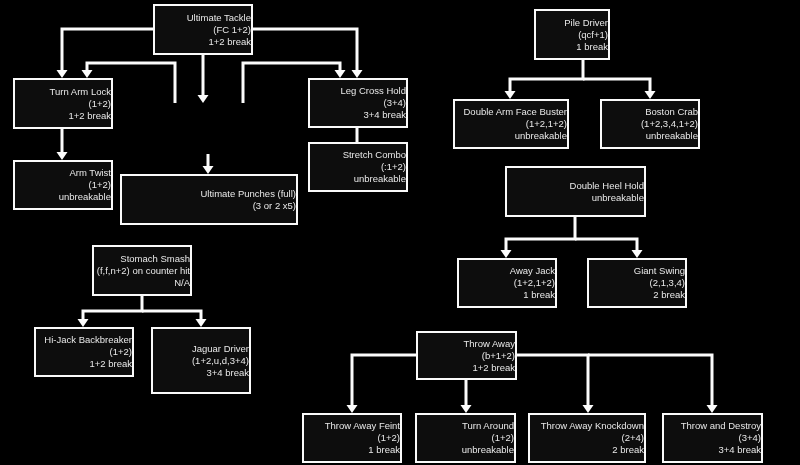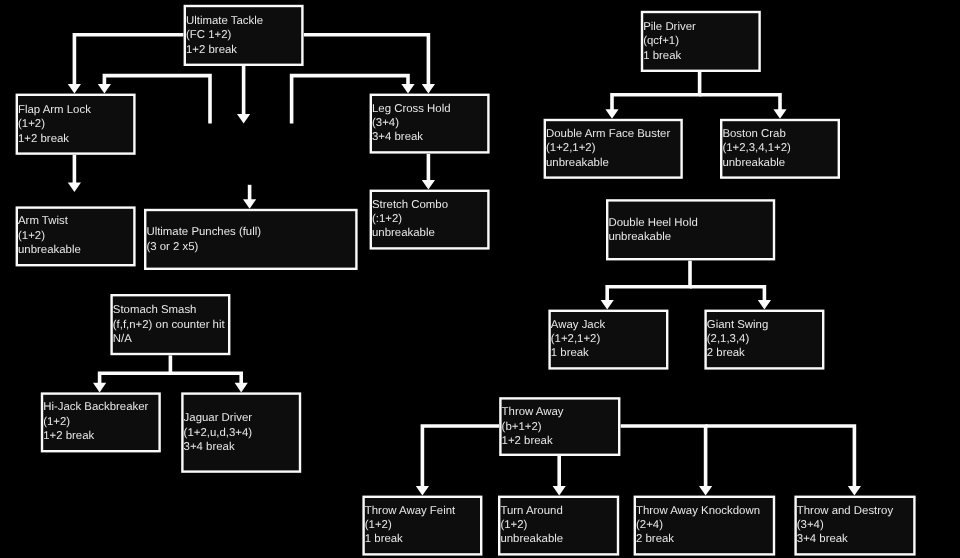--- a/index.html
+++ b/index.html
@@ -11,21 +11,21 @@
     position:relative;width:800px;height:465px;background:var(--background);
     font-family:"Liberation Sans",sans-serif;overflow:hidden;
   }
   .wires{position:absolute;left:0;top:0;z-index:1;}
   .wires polyline{fill:none;stroke:var(--connector);stroke-width:3;}
   .wires .arrow{fill:var(--connector);stroke:none;}
   .node{
     position:absolute;box-sizing:border-box;z-index:2;
     background:var(--box-fill);border:2px solid var(--box-border);
     color:var(--text);display:flex;flex-direction:column;
-    align-items:flex-start;justify-content:center;text-align:center;
+    align-items:flex-end;justify-content:center;text-align:center;
     font-size:9.5px;line-height:12px;white-space:nowrap;
   }
 </style>
 </head>
 <body>
 
 <div class="stage">
 
   <svg class="wires" width="800" height="465" viewBox="0 0 800 465">
     <g>
@@ -102,50 +102,50 @@
     </g>
   </svg>
 
   <div class="node" style="left:153px;top:4px;width:100px;height:51px">
     <div>Ultimate Tackle</div>
     <div>(FC 1+2)</div>
     <div>1+2 break</div>
   </div>
 
   <div class="node" style="left:13px;top:78px;width:100px;height:51px">
-    <div>Flap Arm Lock</div>
+    <div>Turn Arm Lock</div>
     <div>(1+2)</div>
     <div>1+2 break</div>
   </div>
 
 
   <div class="node" style="left:308px;top:78px;width:100px;height:50px">
     <div>Leg Cross Hold</div>
     <div>(3+4)</div>
     <div>3+4 break</div>
   </div>
 
-  <div class="node" style="left:13px;top:172px;width:100px;height:50px">
+  <div class="node" style="left:13px;top:160px;width:100px;height:50px">
     <div>Arm Twist</div>
     <div>(1+2)</div>
     <div>unbreakable</div>
   </div>
 
   <div class="node" style="left:120px;top:174px;width:178px;height:51px">
     <div>Ultimate Punches (full)</div>
     <div>(3 or 2 x5)</div>
   </div>
 
-  <div class="node" style="left:308px;top:158px;width:100px;height:50px">
+  <div class="node" style="left:308px;top:142px;width:100px;height:50px">
     <div>Stretch Combo</div>
     <div>(:1+2)</div>
     <div>unbreakable</div>
   </div>
 
-  <div class="node" style="left:534px;top:9px;width:100px;height:51px">
+  <div class="node" style="left:534px;top:9px;width:76px;height:51px">
     <div>Pile Driver</div>
     <div>(qcf+1)</div>
     <div>1 break</div>
   </div>
 
   <div class="node" style="left:453px;top:99px;width:116px;height:50px">
     <div>Double Arm Face Buster</div>
     <div>(1+2,1+2)</div>
     <div>unbreakable</div>
   </div>

